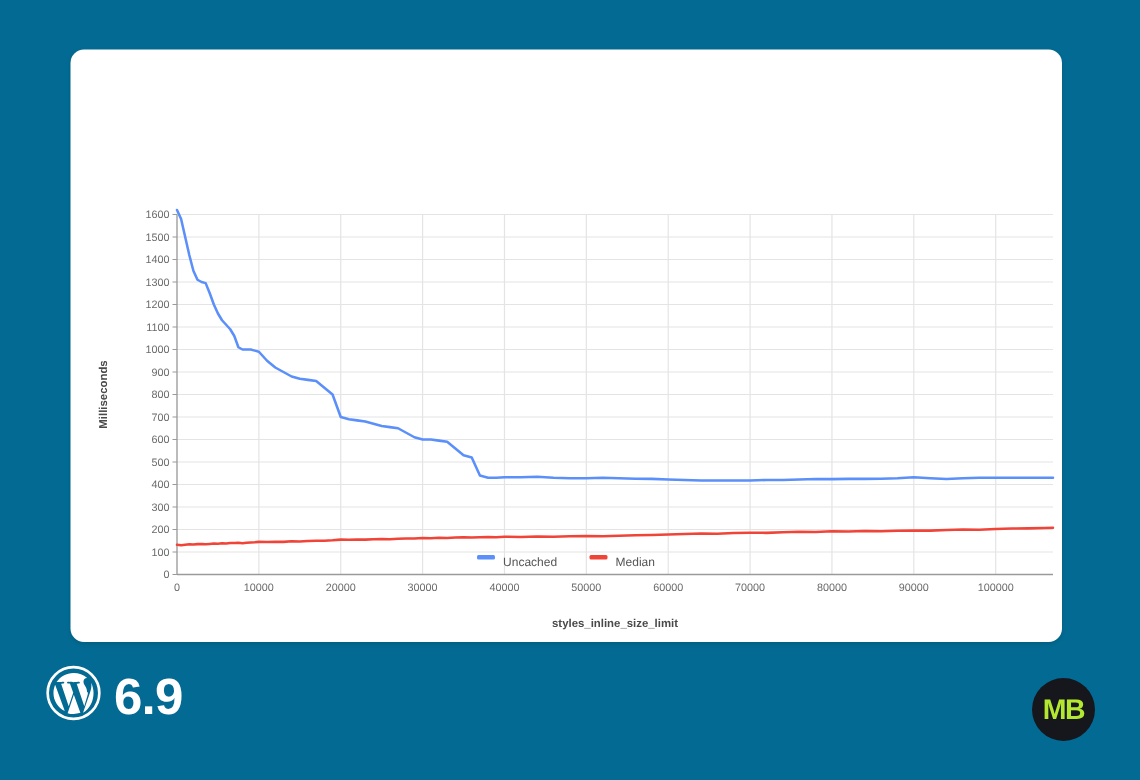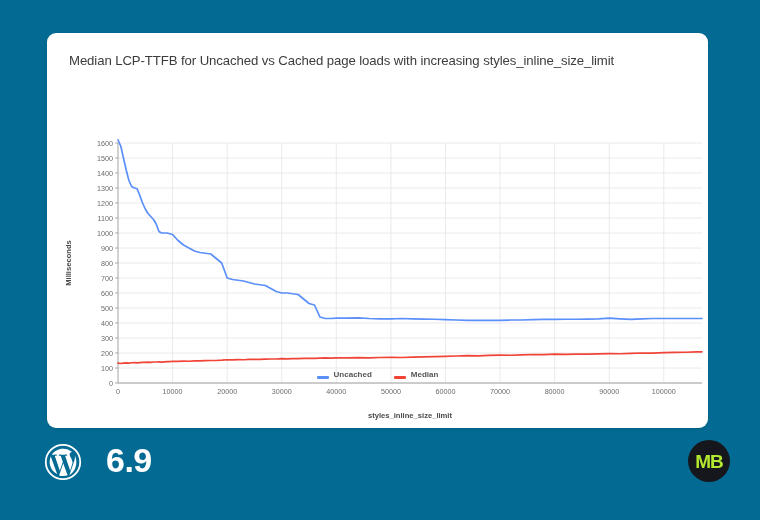--- a/index.html
+++ b/index.html
@@ -69,52 +69,52 @@
     left: 0;
     right: 0;
     top: 337px;
     display: flex;
     justify-content: center;
     align-items: center;
     gap: 22px;
   }
   .legend-item {
     display: flex;
-    align-items: flex-end;
+    align-items: flex-start;
     gap: 5px;
-    font-weight: bold;
   }
   .legend-swatch {
     width: 12px;
     height: 3px;
     border-radius: 1px;
   }
   .legend-label {
     font-size: 8px;
     color: #555;
   }
   
   #footer-left {
     position: absolute;
-    left: 44px;
+    left: 30px;
     top: 443px;
     display: flex;
-    gap: 24px;
+    align-items: center;
+    gap: 8px;
   }
   #wp-version {
     font-size: 34px;
     font-weight: bold;
     color: #ffffff;
     letter-spacing: -0.5px;
     line-height: 1;
   }
   #mb-badge {
     position: absolute;
     left: 688px;
-    top: 440px;
+    top: 452px;
     width: 42px;
     height: 42px;
     border-radius: 50%;
     background: #16161d;
     display: flex;
     align-items: center;
     justify-content: center;
   }
   #mb-badge-text {
     font-size: 19px;
@@ -135,21 +135,20 @@
     font-weight: bold;
   }
 </style>
 </head>
 <body>
 
 <div id="slide" style="background: rgb(3, 107, 147);">
 
   <div id="chart-card">
 
-    <div id="chart-title">Median LCP-TTFB for Uncached vs Cached page loads with increasing styles_inline_size_limit</div>
 
     <div id="plot-wrap">
       <svg id="plot-svg" width="661" height="335" viewBox="0 0 661 335">
         <g id="grid-layer">
             <line x1="71" y1="290" x2="655" y2="290" stroke="#e4e4e4" stroke-width="0.8"></line>
             <line x1="71" y1="275" x2="655" y2="275" stroke="#e4e4e4" stroke-width="0.8"></line>
             <line x1="71" y1="260" x2="655" y2="260" stroke="#e4e4e4" stroke-width="0.8"></line>
             <line x1="71" y1="245" x2="655" y2="245" stroke="#e4e4e4" stroke-width="0.8"></line>
             <line x1="71" y1="230" x2="655" y2="230" stroke="#e4e4e4" stroke-width="0.8"></line>
             <line x1="71" y1="215" x2="655" y2="215" stroke="#e4e4e4" stroke-width="0.8"></line>

